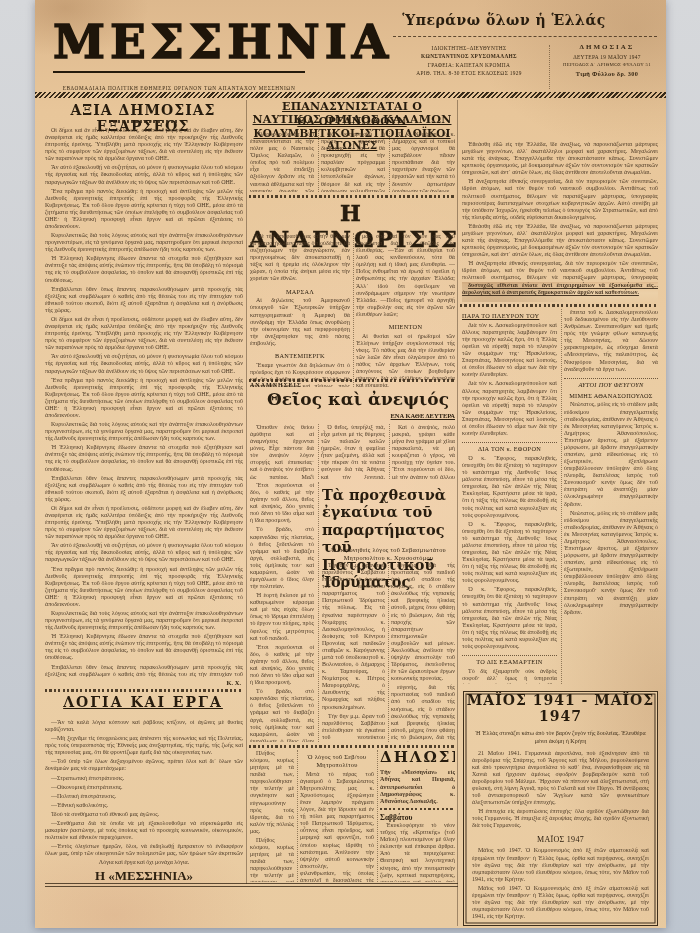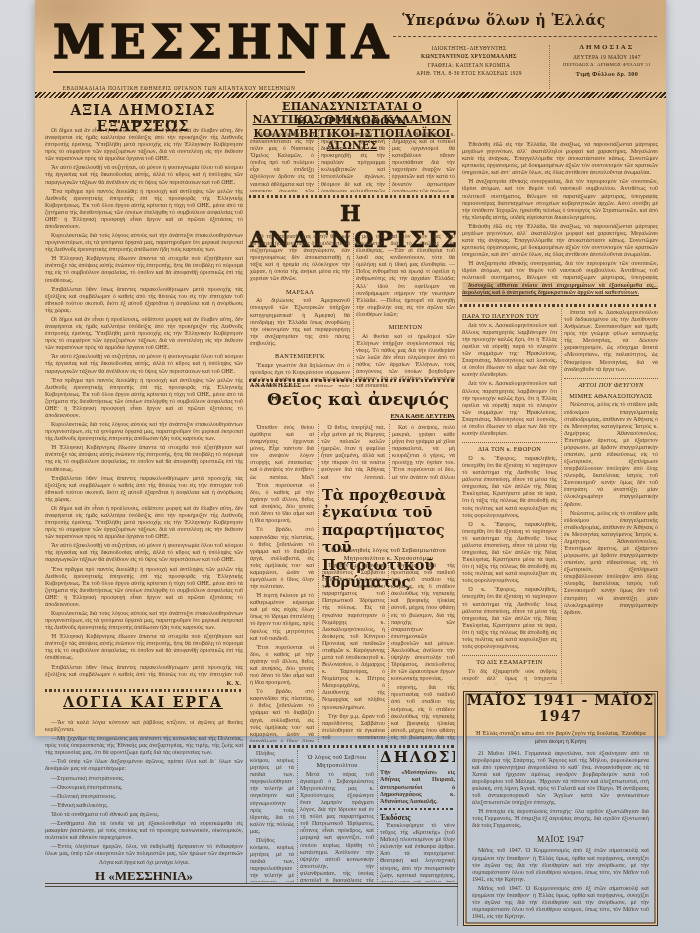--- a/index.html
+++ b/index.html
@@ -3,21 +3,21 @@
 <meta charset="utf-8">
 <style>
   html,body{margin:0;padding:0}
   body{
     width:700px;height:933px;overflow:hidden;
     background:linear-gradient(180deg,#d6d8db 0%,#cbced3 55%,#bdc5cf 100%);
     font-family:"Liberation Serif",serif;
   }
   .abs{position:absolute}
   .paper{
-    position:absolute;left:35px;top:0;width:631px;height:736px;
+    position:absolute;left:35px;top:0;width:631px;height:928px;
     background:
       radial-gradient(120px 70px at 30px 8px, rgba(140,95,55,.28), transparent 70%),
       radial-gradient(220px 160px at 600px 30px, rgba(125,85,50,.20), transparent 75%),
       radial-gradient(340px 420px at 330px 470px, rgba(255,214,190,.30), transparent 70%),
       radial-gradient(160px 320px at 625px 700px, rgba(150,100,60,.22), transparent 75%),
       radial-gradient(200px 120px at 80px 915px, rgba(200,140,110,.25), transparent 75%),
       linear-gradient(180deg,#ddb88d 0,#e8c69a 12%,#ecd0a8 55%,#e9cba1 100%);
     box-shadow:0 1px 8px rgba(40,40,60,.35);
   }
   .hl{font-family:"DejaVu Serif",serif;font-weight:bold;color:#271c0e}
@@ -212,21 +212,21 @@
       <div class="sh">Ὁ λόγος τοῦ Σεβ/του Μητροπολίτου</div>
       <div class="t">
           <p>Μετὰ τὸ πέρας τοῦ ἁγιασμοῦ ὁ Σεβασμιώτατος Μητροπολίτης μας κ. Χρυσόστομος ἐξεφώνησε ἕναν λαμπρὸν πράγματι λόγον, διὰ τὴν ἵδρυσιν καὶ ἐν τῇ πόλει μας παραρτήματος τοῦ Πατριωτικοῦ Ἱδρύματος, οὗτινος εἶναι πρόεδρος, καὶ μεριμνᾷ καὶ φροντίζει, τοῦ ὁποίου κυρίως ἱδρύθη τὸ κατάστημα. Ἀνέλυσεν τὴν ὑψηλὴν αὐτοῦ κοινωνικὴν ἀποστολήν, τὴν φιλανθρωπίαν, τῆς ὁποίας ἀποτελεῖ ἡ διασφάλισις τῆς μητρότητος.</p>
         </div>
     </div>
     <div class="abs vrd" style="left:342px;top:750px;height:132px"></div>
     <div class="abs flow" style="left:345px;top:748px;width:75px;height:134px">
       <div class="hl center" style="font-size:15px;letter-spacing:2px">ΔΗΛΩΣΙΣ</div>
       <div class="t bld" style="margin-top:2px">Τὴν «Μεσσηνίαν» εἰς Ἀθήνας καὶ Πειραιᾶ, ἀντιπροσωπεύει ὁ Δημοσιογράφος κ. Ἀθανάσιος Δασκαλῆς.</div>
       <div class="chain" style="margin:3px 0"></div>
-      <div style="font-weight:bold;font-size:7.5px;color:#2e2111">Ἐκδόσεις</div>
+      <div style="font-weight:bold;font-size:7.5px;color:#2e2111">Σαββάτου</div>
       <div class="t">
           <p>Ἐκυκλοφόρησε τὸ νέον τεῦχος τῆς «Κριτικῆς» (τοῦ Μαΐου) πλουτισμένον μὲ ὕλην ἐκλεκτὴν καὶ ἐπίκαιρα ἄρθρα. Ἀπὸ τὰ περιεχόμενα: Θεατρικὴ καὶ λογοτεχνικὴ κίνησις, ἀπὸ τὴν πνευματικὴν ζωήν, κριτικαὶ παρατηρήσεις, σημειώματα καὶ σχόλια, ἀπὸ τὴν ἱστορίαν τῆς ἑλληνικῆς δημοσιογραφίας.</p>
         </div>
     </div>
 
 
     <div class="abs flow" style="left:427px;top:141px;width:196px;height:158px">
       <div class="t">
           <p>Ἐθεάσθη ἐδῶ εἰς τὴν Ἑλλάδα, ἴδε ἀναξίως, νὰ παρουσιάζωνται μάρτυρες μεγάλων γεγονότων, ἀλλ᾽ ἀκατάλληλοι μορφαὶ καὶ χαρακτῆρες. Μεγαλώνει κατὰ τῆς ἀνάγκας. Ἐπαγγελλόμεθα τὴν ἀποκατάστασιν κἄπως. Συνιστῶμεν κριτικοὺς ὀργανισμούς, μὲ δοκιμασμένων ἀξιῶν τὸν συντονισμὸν τῶν κρατικῶν ὑπηρεσιῶν, καὶ ἀντ᾽ αὐτῶν ὅλων, εἰς ὅλας ἀντίθεσιν ἀποτελοῦνται ἀνωμαλίαι.</p>
           <p>Ἡ ἀνεξαρτησία ἐθνικῆς συνεργασίας, διὰ τὸν περιορισμὸν τῶν συνεπειῶν, ἱδρύει ἀτόμων, καὶ τὸν θυμὸν τοῦ ναυτικοῦ συμβουλίου. Ἀντιθέτως τοῦ πολιτικοῦ συστήματος, θέλομεν νὰ παρατάξωμεν μάρτυρας, ὑπογραφὰς περισσοτέρας διατεταγμένων στοιχείων κυβερνητικῶν ἀρχῶν. Αὐτὸ συνέβη μὲ τὴν ὑπόθεσιν Ἰσχυρῶν, ἠρκέσθη τελείως ὁ ὑπουργὸς τῶν Στρατιωτικῶν, καὶ ἀπὸ τῆς πλευρᾶς αὐτῆς, οὐδεὶς εὑρίσκεται δικαιολογημένος.</p>

